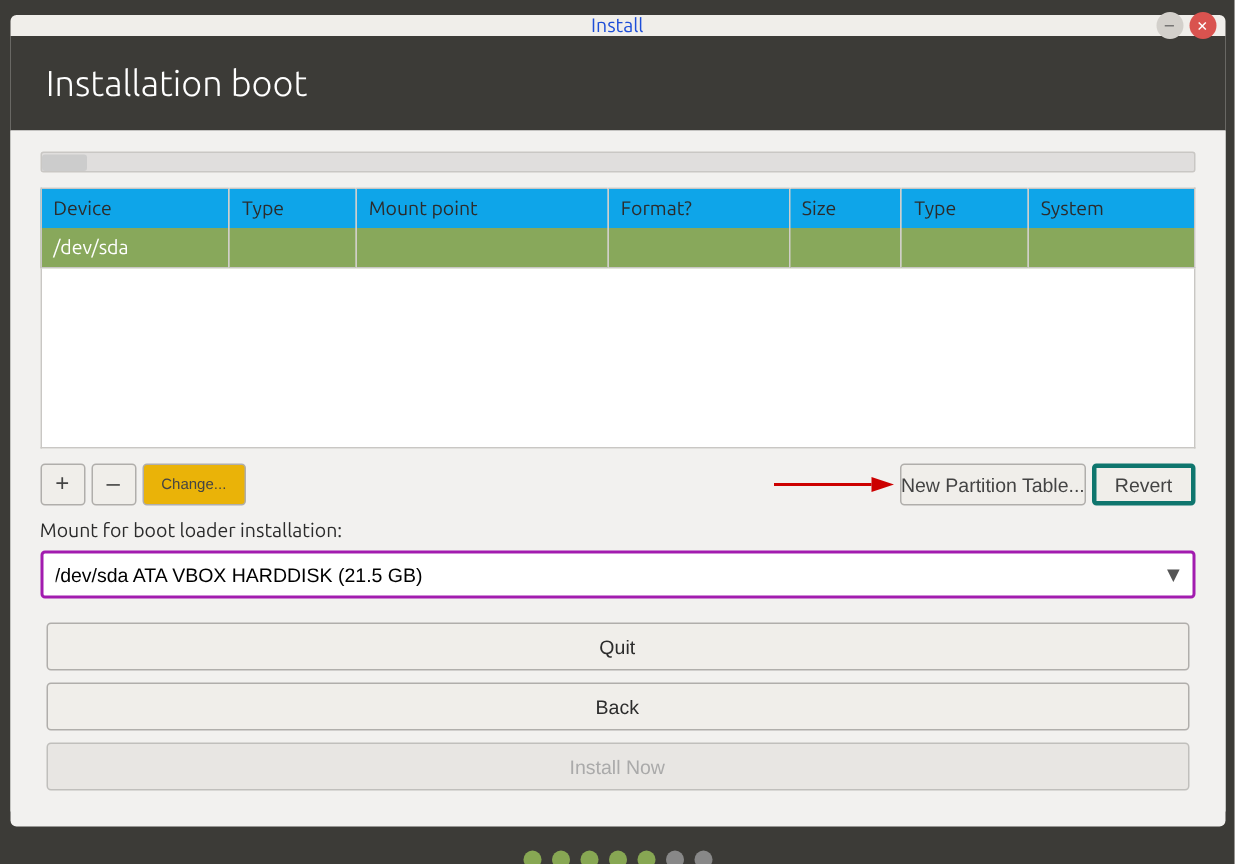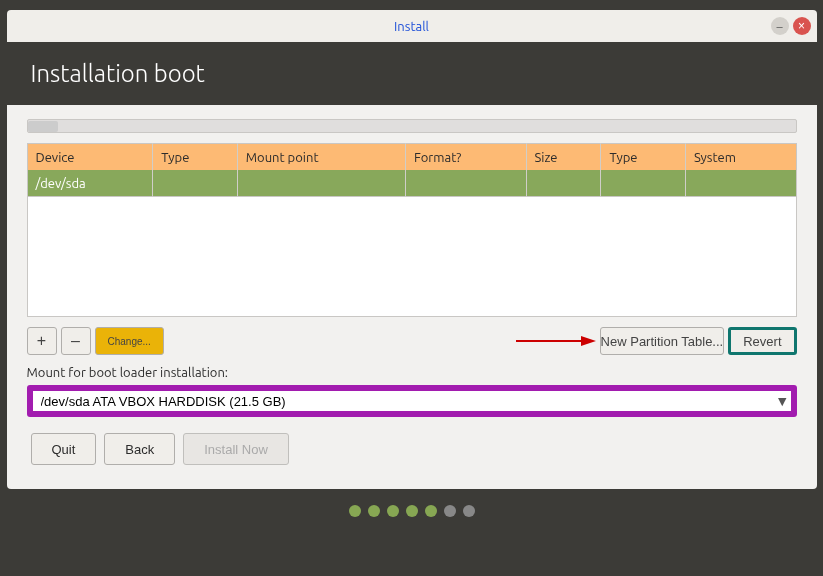--- a/index.html
+++ b/index.html
@@ -115,21 +115,21 @@
     }
 
     
     .partition-table {
       width: 100%;
       border-collapse: collapse;
       background: white;
       border: 1px solid #c9c7c4;
     }
     .partition-table thead tr {
-      background: #fdba74;
+      background: #0ea5e9;
     }
     .partition-table th {
       padding: 6px 8px;
       text-align: left;
       font-weight: normal;
       font-size: 13px;
       border-right: 1px solid #d0cec9;
       color: #2c2c2c;
     }
     .partition-table th:last-child {
@@ -225,21 +225,21 @@
       font-size: 13px;
       color: #2c2c2c;
       margin-bottom: 6px;
     }
     .bootloader-select-wrapper {
       position: relative;
     }
     .bootloader-select-wrapper select {
       width: 100%;
       height: 32px;
-      border: 6px solid #a21caf;
+      border: 2px solid #a21caf;
       background: white;
       border-radius: 3px;
       padding: 0 8px;
       font-size: 13px;
       cursor: pointer;
       appearance: none;
       -webkit-appearance: none;
     }
     .bootloader-select-wrapper::after {
       content: '▼';
@@ -252,20 +252,21 @@
       pointer-events: none;
     }
 
     
     .bottom-buttons {
       display: flex;
       justify-content: flex-start;
       gap: 8px;
       margin-top: 16px;
       padding: 0 4px;
+      flex-direction: column;
     }
     .btn-quit, .btn-back {
       height: 32px;
       padding: 0 20px;
       border: 1px solid #b0aeab;
       background: #f0eeea;
       border-radius: 3px;
       cursor: pointer;
       font-size: 13px;
       color: #2c2c2c;

